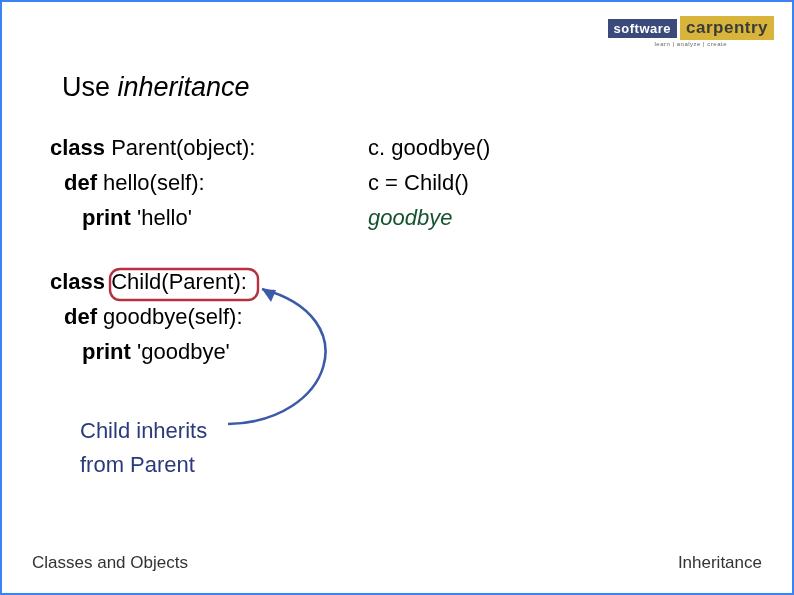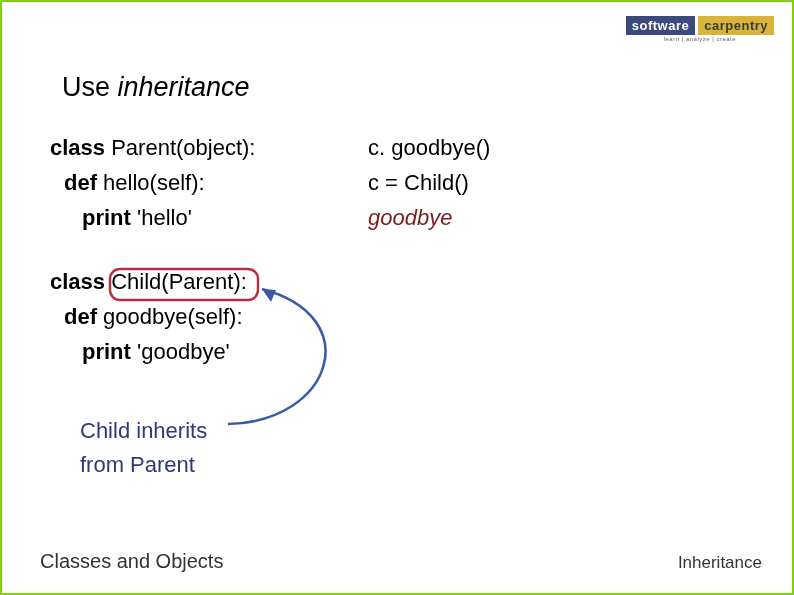--- a/index.html
+++ b/index.html
@@ -4,21 +4,21 @@
 <style>
   * { box-sizing: border-box; margin: 0; padding: 0; }
   body {
     font-family: Arial, Helvetica, sans-serif;
     background: #fff;
   }
   .slide {
     width: 794px;
     height: 595px;
     position: relative;
-    border: 2px solid #84cc16;
+    border: 2px solid #3b82f6;
     background: #fff;
   }
   .logo {
     position: absolute;
     top: 14px;
     right: 18px;
     display: flex;
     flex-direction: column;
     align-items: center;
   }
@@ -31,21 +31,21 @@
     background: #3b4a7a;
     color: #fff;
     font-size: 13px;
     font-weight: bold;
     padding: 2px 6px;
     letter-spacing: 0.5px;
   }
   .logo-carpentry {
     background: #d9b43a;
     color: #3b3b3b;
-    font-size: 13px;
+    font-size: 17px;
     font-weight: bold;
     padding: 2px 6px;
     letter-spacing: 0.5px;
   }
   .logo-tagline {
     font-size: 6px;
     color: #666;
     letter-spacing: 0.5px;
     margin-top: 1px;
   }
@@ -70,34 +70,34 @@
   .code-left .l2 { padding-left: 32px; }
   .bold { font-weight: bold; margin-top: 14px; }
   .code-right {
     position: absolute;
     top: 128px;
     left: 366px;
     font-size: 22px;
     color: #000;
     line-height: 1.6;
   }
-  .green-italic { color: #7f1d1d; font-style: italic; }
+  .green-italic { color: #14532d; font-style: italic; }
   .annotation {
     position: absolute;
     top: 412px;
     left: 78px;
     font-size: 22px;
     color: #2a3a7a;
     line-height: 1.55;
   }
   .footer-left {
     position: absolute;
     bottom: 20px;
-    left: 38px;
-    font-size: 20px;
+    left: 30px;
+    font-size: 17px;
     color: #333;
   }
   .footer-right {
     position: absolute;
     bottom: 20px;
     right: 30px;
     font-size: 17px;
     color: #333;
   }
   .overlay {

